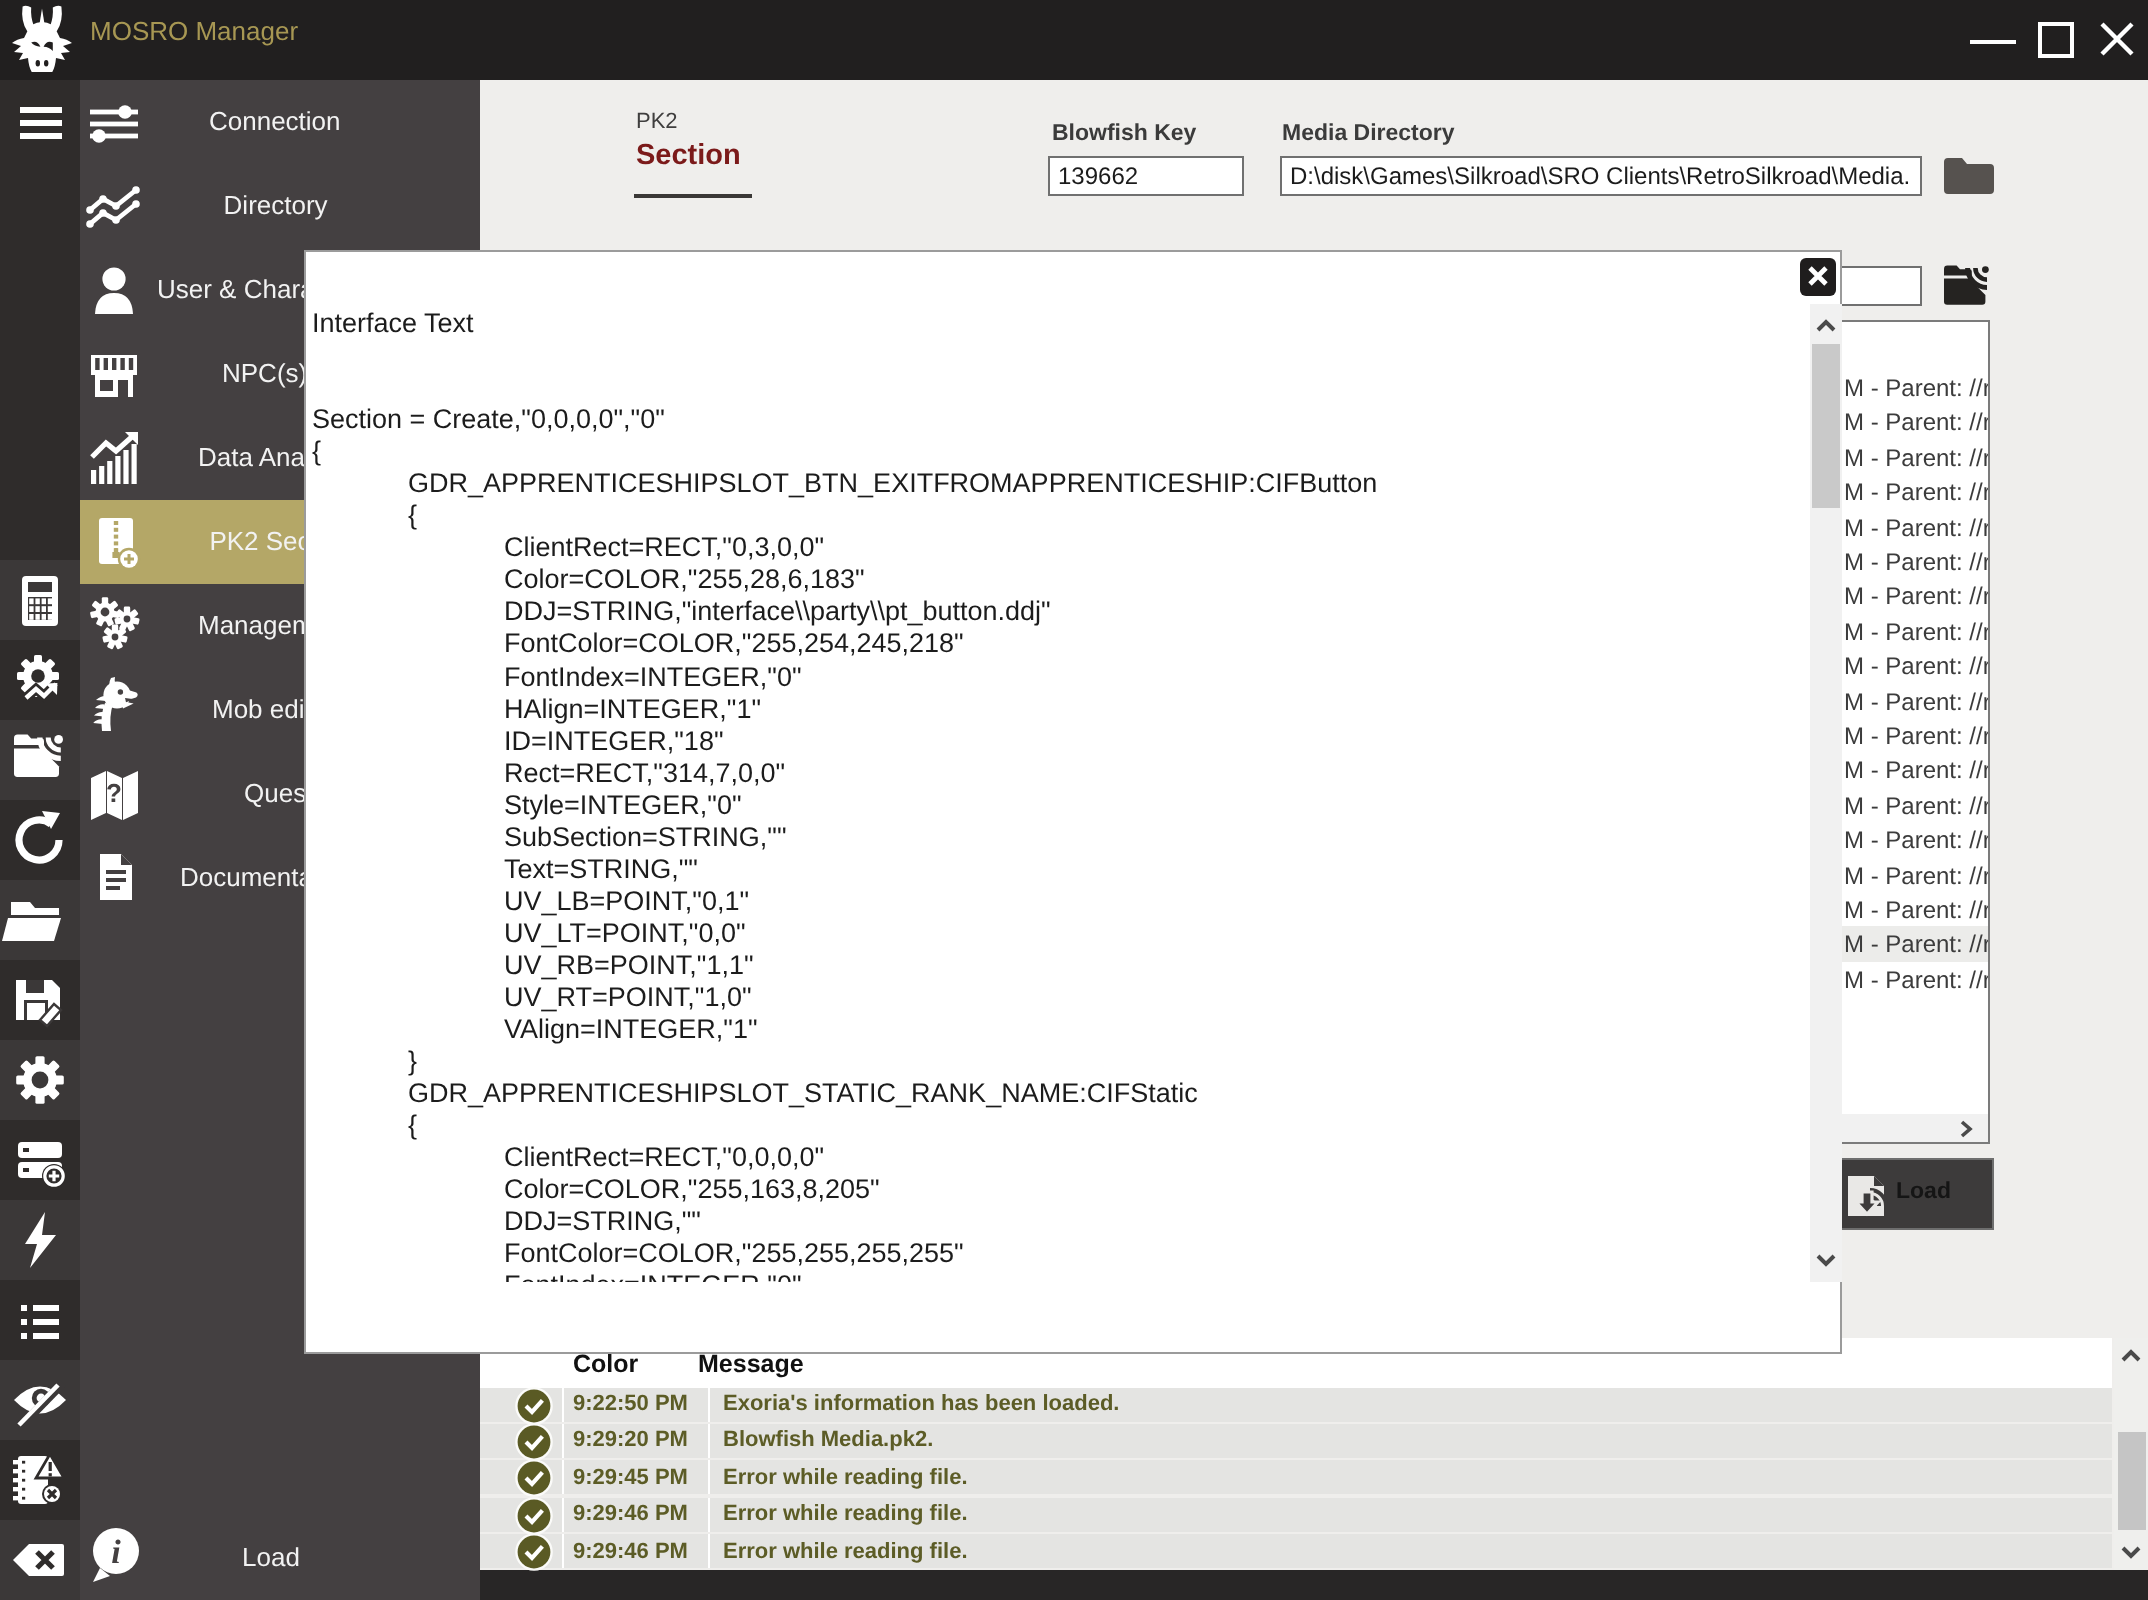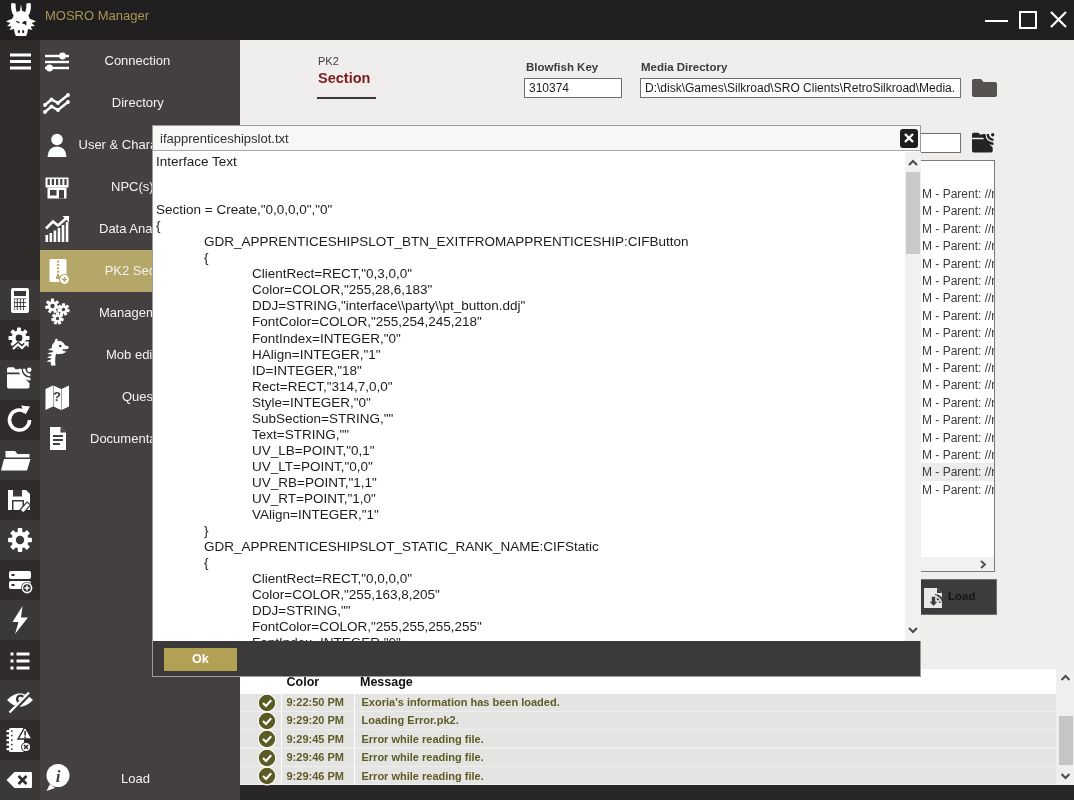--- a/index.html
+++ b/index.html
@@ -42,21 +42,21 @@
 </head>
 <body>
 
 <div class="abs" id="main" style="left:240px;top:40px;width:834px;height:760px;background:#efeeec;"></div>
 
 <div class="abs" style="left:318px;top:55px;font-size:11px;color:#3f3e3e;">PK2</div>
 <div class="abs" style="left:318px;top:70px;font-size:14.5px;font-weight:bold;color:#7b1a1a;">Section</div>
 <div class="abs" style="left:317px;top:97px;width:59px;height:2px;background:#3a3836;"></div>
 
 <div class="blbl" style="left:526px;top:61px;">Blowfish Key</div>
-<div class="inp" style="left:524px;top:78px;width:98px;height:20px;">310374</div>
+<div class="inp" style="left:524px;top:78px;width:98px;height:20px;">139662</div>
 <div class="blbl" style="left:641px;top:61px;">Media Directory</div>
 <div class="inp" style="left:640px;top:78px;width:321px;height:20px;overflow:hidden;white-space:nowrap;">D:\disk\Games\Silkroad\SRO Clients\RetroSilkroad\Media.</div>
 
 <svg class="abs" style="left:971px;top:78px;" width="27" height="20" viewBox="0 0 27 20">
   <path d="M1 3 q0-2 2-2 l7 0 l2.5 3 l11.5 0 q2 0 2 2 l0 11 q0 2-2 2 l-21 0 q-2 0-2-2 z" fill="#56524f"></path>
 </svg>
 
 <div class="inp" style="left:750px;top:133px;width:211px;height:20px;"></div>
 <svg class="abs" style="left:971px;top:129px;" width="27" height="24" viewBox="0 0 27 24">
   <path d="M1 8.7 v-3.2 q0-1.7 1.7-1.7 h4.6 l1.7 1.8 h4.8 q1.1 0 1.1 1.1 v2 z" fill="#252321"></path>
@@ -125,21 +125,21 @@
       <svg style="position:absolute;left:119px;top:2px;" width="10" height="11" viewBox="0 0 10 11">
         <path d="M3 2 L7 5.5 L3 9" stroke="#4a4a4a" stroke-width="1.8" fill="none"></path>
       </svg>
     </div>
   </div>
 
 <div class="abs" style="left:860px;top:579px;width:137px;height:36px;background:#3d3b3b;border:1px solid #6e6e6e;"></div>
 
 <div class="abs" style="left:240px;top:669px;width:816px;height:24.5px;background:#fff;"></div>
 <div class="abs" style="left:286.5px;top:675px;font-weight:bold;font-size:12.5px;color:#111;">Color</div>
-<div class="abs" style="left:360px;top:675px;font-weight:bold;font-size:12.5px;color:#111;">Message</div>
+<div class="abs" style="left:349px;top:675px;font-weight:bold;font-size:12.5px;color:#111;">Message</div>
 
 <div class="abs" style="left:240px;top:785px;width:834px;height:15px;background:#282626;"></div>
 <div class="abs" style="left:248px;top:787px;font-size:11px;color:#d8d8d8;margin-top:32px;">Copyrights © mo3ly 2019- 2020</div>
 
 <div class="abs" style="left:1057px;top:669px;width:17px;height:116px;background:#efefed;"></div>
 <svg class="abs" style="left:1059px;top:673px;" width="13" height="10" viewBox="0 0 13 10">
     <path class="chev" d="M2.5 7 L6.5 3 L10.5 7"></path>
   </svg>
 <div class="abs" style="left:1058.5px;top:716px;width:14px;height:49px;background:#c5c5c5;"></div>
 <svg class="abs" style="left:1059px;top:771px;" width="13" height="10" viewBox="0 0 13 10">
@@ -155,21 +155,21 @@
     <div class="lmsg">Exoria's information has been loaded.</div>
     <div class="lsep" style="left:40.5px;"></div>
     <div class="lsep" style="left:113.5px;"></div>
   </div>
 <div class="lrow" style="top: 711.9px; height: 17px; text-align: right;">
     <svg class="chk" width="20" height="20" viewBox="0 0 20 20" style="top:-1px">
       <circle cx="10" cy="10" r="8.8" fill="#5a5a24" stroke="#fbfbf9" stroke-width="1.2"></circle>
       <path d="M6 10 L9 13 L14.2 7.2" stroke="#fff" stroke-width="2.1" fill="none"></path>
     </svg>
     <div class="ltime">9:29:20 PM</div>
-    <div class="lmsg">Loading Error.pk2.</div>
+    <div class="lmsg">Blowfish Media.pk2.</div>
     <div class="lsep" style="left:40.5px;"></div>
     <div class="lsep" style="left:113.5px;"></div>
   </div>
 <div class="lrow" style="top: 730.3px; height: 17px;">
     <svg class="chk" width="20" height="20" viewBox="0 0 20 20" style="top:-1px">
       <circle cx="10" cy="10" r="8.8" fill="#5a5a24" stroke="#fbfbf9" stroke-width="1.2"></circle>
       <path d="M6 10 L9 13 L14.2 7.2" stroke="#fff" stroke-width="2.1" fill="none"></path>
     </svg>
     <div class="ltime">9:29:45 PM</div>
     <div class="lmsg">Error while reading file.</div>
@@ -519,23 +519,20 @@
 
 <svg class="abs" style="left:923px;top:587px;" width="22" height="22" viewBox="0 0 22 22">
   <path d="M1 1 h13 l5 5 v15 h-18 z" fill="#e9e8e6"></path>
   <path d="M14 1 l5 5 h-5 z" fill="#3d3b3b"></path>
   <path d="M12 8 a8 8 0 0 1 8 8 M12 11.5 a4.5 4.5 0 0 1 4.5 4.5" stroke="#3d3b3b" stroke-width="2" fill="none"></path>
   <path d="M8 9 v5 h-3 l5.5 6 l5.5 -6 h-3 v-5 z" fill="#3d3b3b" stroke="#e9e8e6" stroke-width="1.6"></path>
 </svg>
 <div class="abs" style="left:948px;top:590px;font-size:11.5px;font-weight:bold;color:#151515;">Load</div>
 
 <div class="abs" id="dlg">
-  <div class="abs" id="dlgtitle">
-      <span>ifapprenticeshipslot.txt</span>
-    </div>
   <div class="abs" id="dlgclose"><svg width="18" height="18" viewBox="0 0 18 18">
         <path d="M5 5 L13 13 M13 5 L5 13" stroke="#fff" stroke-width="2.4"></path>
       </svg></div>
   <div class="abs" id="dlgbody">
       <div id="code" style="tab-size: 48px;">Interface Text
 
 
 Section = Create,"0,0,0,0","0"
 {
 	GDR_APPRENTICESHIPSLOT_BTN_EXITFROMAPPRENTICESHIP:CIFButton
@@ -567,16 +564,13 @@
     </div>
   <div class="abs" id="dlgsb">
     <svg class="abs" style="left:2px;top:6px;" width="12" height="10" viewBox="0 0 12 10">
         <path class="chev" d="M2 7 L6 3 L10 7"></path>
       </svg>
     <div class="abs" style="left:1px;top:19.5px;width:14px;height:82.5px;background:#c9c9c9;"></div>
     <svg class="abs" style="left:2px;top:473px;" width="12" height="10" viewBox="0 0 12 10">
         <path class="chev" d="M2 3 L6 7 L10 3"></path>
       </svg>
   </div>
-  <div class="abs" id="dlgfoot">
-      <div class="abs" id="okbtn">Ok</div>
-    </div>
 </div>
 
 </body></html>

